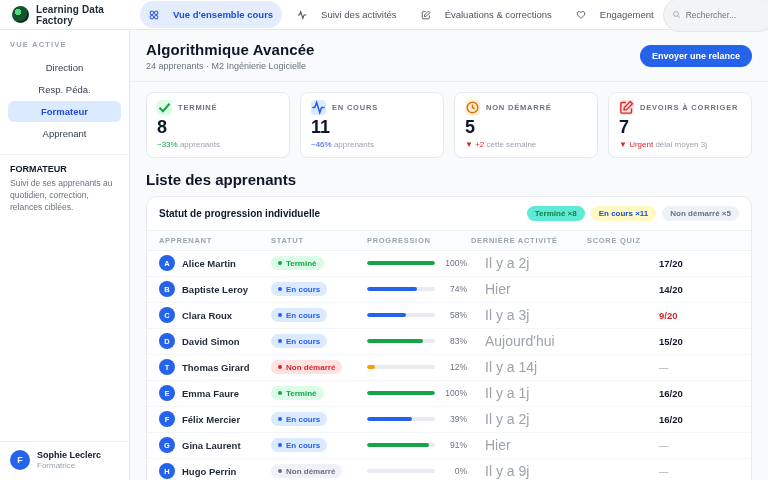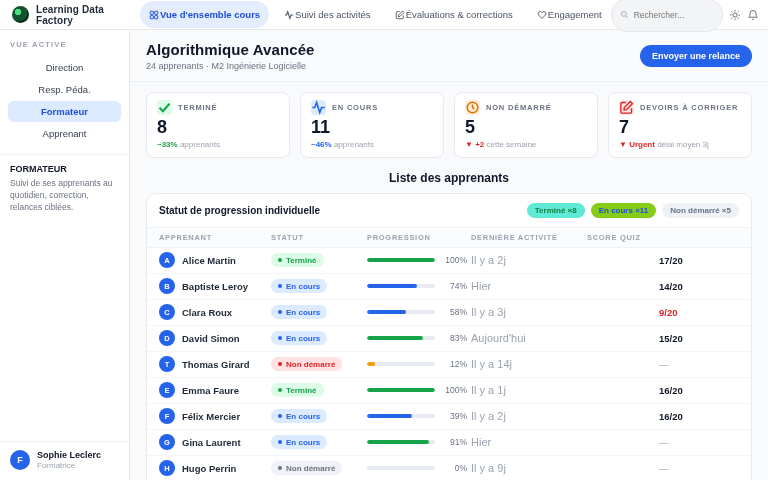--- a/index.html
+++ b/index.html
@@ -5,21 +5,21 @@
   * { margin:0; padding:0; box-sizing:border-box; }
   html,body { width:768px; height:480px; overflow:hidden; }
   body { font-family:"Liberation Sans", sans-serif; background:#f8fafc; color:#111827; font-size:10px; }
 
   
   .topbar { height:30px; background:#fff; border-bottom:1px solid #e5e7eb; display:flex; align-items:center; padding:0 10px 0 12px; position:relative; z-index:5; }
   .brand { display:flex; align-items:center; gap:7px; width:118px; flex:0 0 118px; }
   .logo { width:17px; height:17px; border-radius:50%; background:radial-gradient(circle at 35% 35%, #4ade80 0 3px, #14532d 3px 60%, #052e16 60%); flex:0 0 17px; }
   .brand-name { font-size:10px; font-weight:700; color:#1f2937; letter-spacing:.1px; }
   .nav { display:flex; align-items:center; gap:6px; margin-left:10px; }
-  .tab { display:flex; align-items:center; gap:1px; padding:8px 9px; border-radius:999px; color:#4b5563; font-size:9.5px; cursor:pointer; white-space:nowrap; }
+  .tab { display:flex; align-items:center; gap:14px; padding:8px 9px; border-radius:999px; color:#4b5563; font-size:9.5px; cursor:pointer; white-space:nowrap; }
   .tab svg { width:10px; height:10px; }
   .tab.active { background:#e3edfd; color:#1d4ed8; font-weight:700; }
   .search { margin-left:auto; display:flex; align-items:center; gap:5px; background:#f3f4f6; border:1px solid #e5e7eb; border-radius:999px; height:34px; width:112px; padding:0 8px; color:#9ca3af; }
   .search input { border:0; outline:0; background:transparent; font-size:8.5px; color:#6b7280; width:80px; font-family:inherit; }
   .iconbtn { width:20px; height:20px; display:flex; align-items:center; justify-content:center; color:#6b7280; margin-left:6px; position:relative; cursor:pointer; }
   .iconbtn svg { width:12px; height:12px; }
 
   
   .sidebar { position:absolute; top:30px; left:0; bottom:0; width:130px; background:#fff; border-right:1px solid #e5e7eb; padding-top:10px; display:flex; flex-direction:column; }
   .side-sec-title { font-size:7.5px; font-weight:700; letter-spacing:1.2px; color:#9ca3af; padding:0 10px; margin-bottom:7px; }
@@ -42,51 +42,51 @@
   .cta { background:#2563eb; color:#fff; border:0; border-radius:999px; font-size:9px; font-weight:600; padding:6px 12px; cursor:pointer; font-family:inherit; }
 
   .stats { display:grid; grid-template-columns:repeat(4,1fr); gap:10px; padding:10px 16px; }
   .stat-card { background:#fff; border:1px solid #e7eaf0; border-radius:8px; padding:7px 10px 8px; }
   .stat-top { display:flex; align-items:center; gap:6px; }
   .chip { width:15px; height:15px; border-radius:4px; display:flex; align-items:center; justify-content:center; }
   .chip svg { width:9px; height:9px; }
   .stat-label { font-size:7.5px; font-weight:700; letter-spacing:.8px; color:#6b7280; }
   .stat-value { font-size:18px; font-weight:700; color:#0f172a; margin-top:2px; line-height:1.15; }
   .stat-sub { font-size:8px; color:#9ca3af; margin-top:2px; }
-  .stat-sub .delta { font-weight:700; }
-
-  .list-title { font-size:12px; font-weight:700; color:#0f172a; margin:3px 16px 8px;text-align:center; }
+  .stat-sub .delta { font-weight:400; }
+
+  .list-title { font-size:15px; font-weight:700; color:#0f172a; margin:3px 16px 8px; }
 
   .table-card { margin:0 16px; background:#fff; border:1px solid #e7eaf0; border-radius:10px; overflow:hidden; }
   .card-head { display:flex; align-items:center; justify-content:space-between; padding:9px 12px; }
   .card-title { font-size:10px; font-weight:700; color:#0f172a; }
   .badges { display:flex; gap:6px; }
   .badge { font-size:8px; font-weight:600; border-radius:999px; padding:3px 8px; cursor:pointer; }
   .b-green { background:#5eead4; color:#15803d; }
-  .b-blue  { background:#84cc16; color:#1d4ed8; }
+  .b-blue  { background:#fef9c3; color:#1d4ed8; }
   .b-gray  { background:#eef1f5; color:#64748b; }
 
   .tgrid { display:grid; grid-template-columns:112px 96px 104px 116px 1fr; align-items:center; padding:0 12px; }
   .thead { border-top:1px solid #eef1f5; border-bottom:1px solid #eef1f5; background:#fbfcfd; height:21px; }
   .th { font-size:7.5px; font-weight:700; letter-spacing:.7px; color:#9ca3af; }
   .trow { height:26px; border-bottom:1px solid #f3f5f8; cursor:pointer; }
   .c-name { display:flex; align-items:center; gap:7px; }
   .avatar { width:16px; height:16px; border-radius:50%; background:#2563eb; color:#fff; font-size:7.5px; font-weight:700; display:flex; align-items:center; justify-content:center; flex:0 0 16px; }
   .name { font-size:9.5px; font-weight:700; color:#1f2937; white-space:nowrap; }
   .pill { display:inline-flex; align-items:center; gap:4px; font-size:8px; font-weight:600; border-radius:999px; padding:2.5px 7px; }
   .pill .dot { width:4px; height:4px; border-radius:50%; background:currentColor; }
   .pill-done { background:#dcfce7; color:#16a34a; }
   .pill-progress { background:#dbeafe; color:#2563eb; }
   .pill-late { background:#fee2e2; color:#dc2626; }
   .pill-idle { background:#eef1f5; color:#6b7280; }
   .c-progress { display:flex; align-items:center; gap:6px; }
   .track { width:68px; height:4px; border-radius:2px; background:#e7eaf0; overflow:hidden; }
   .fill { display:block; height:100%; border-radius:2px; }
   .pct { font-size:8.5px; color:#6b7280; width:26px; text-align:right; }
-  .c-activity { font-size:11px; color:#9ca3af; }
+  .c-activity { font-size:14px; color:#9ca3af;margin-left:14px; }
   .c-score { font-size:9.5px; padding-left:72px; }
   .score-strong { font-weight:700; color:#111827; }
   .score-bad { font-weight:700; color:#dc2626; }
   .score-dash { color:#9ca3af; }
 </style>
 </head>
 <body>
 
 <header class="topbar">
   <div class="brand">

